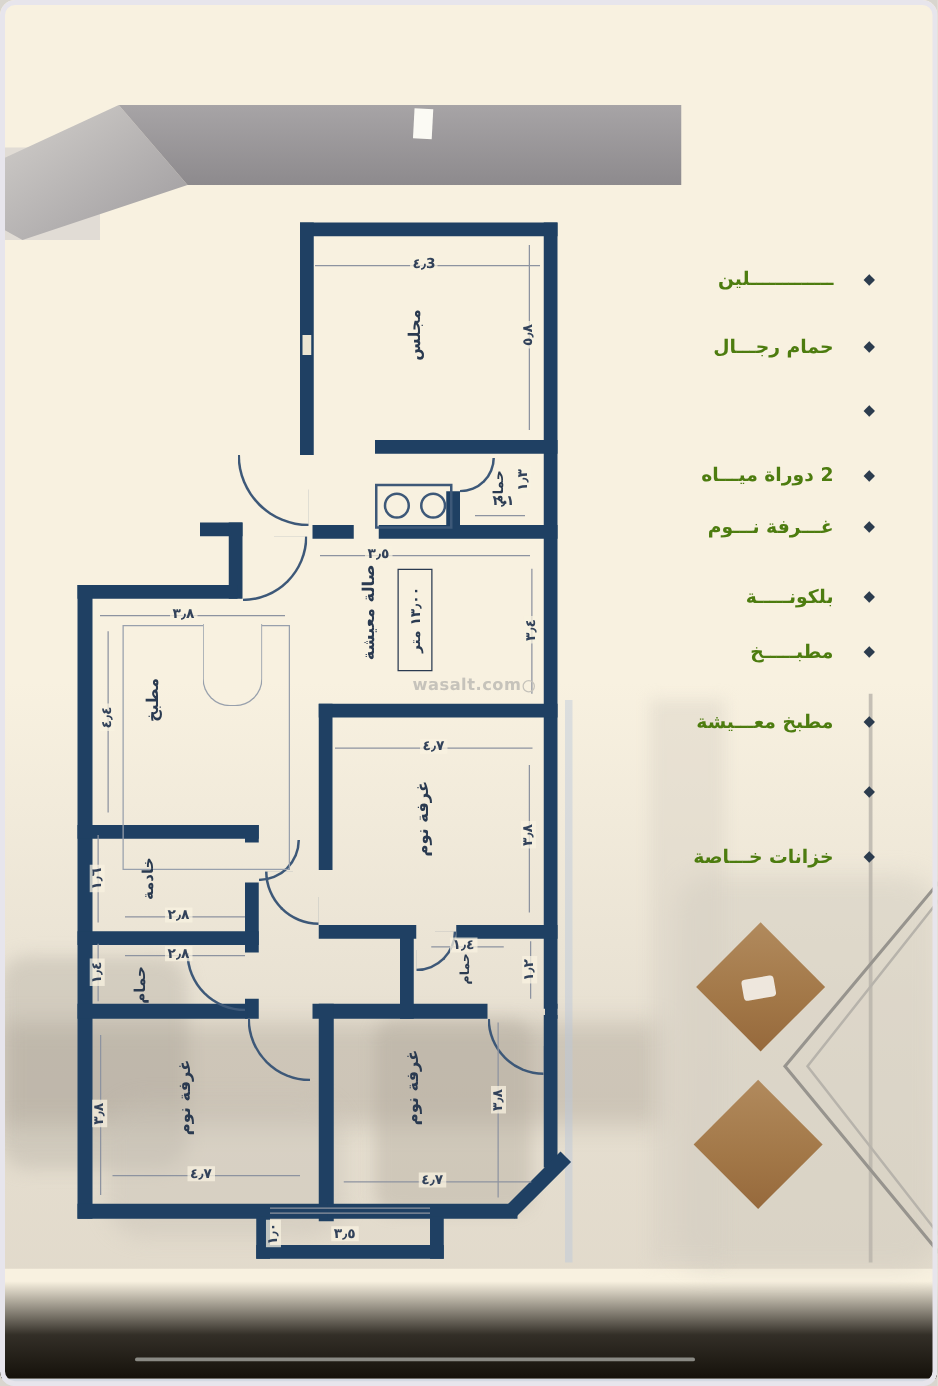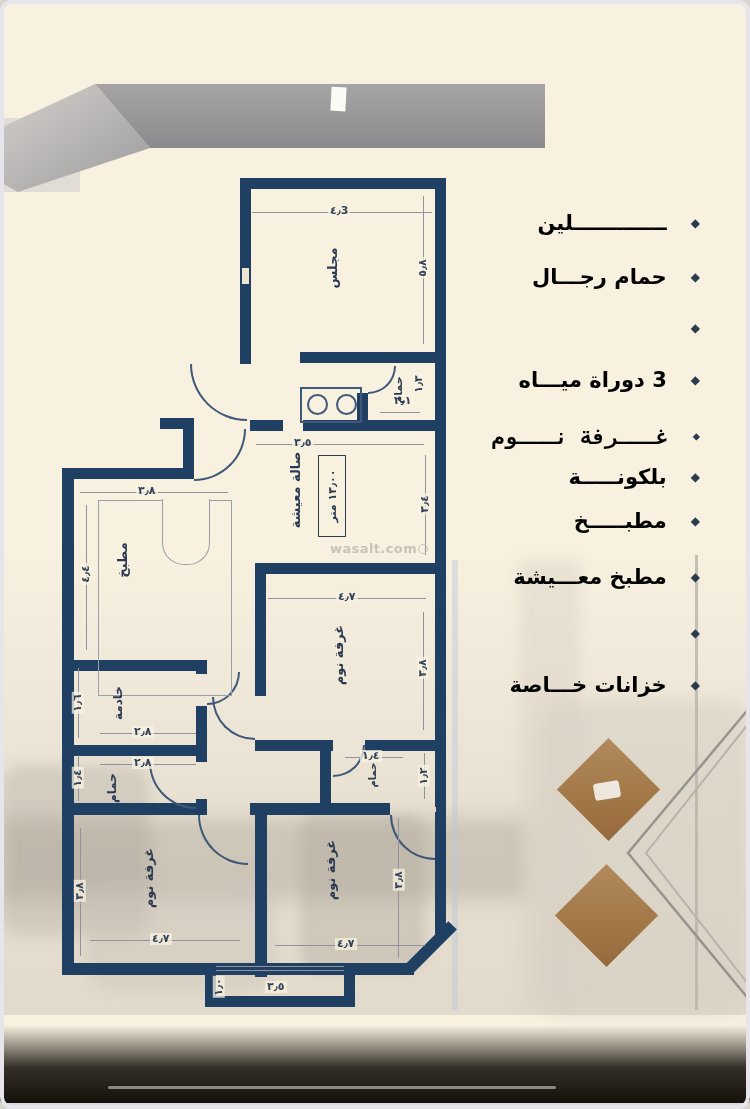--- a/index.html
+++ b/index.html
@@ -20,21 +20,21 @@
        background:rgba(248,241,224,.75);padding:0 2px;line-height:12px;}
   .vdim{transform:rotate(-90deg);transform-origin:center;}
   .vlabel{position:absolute;width:90px;height:20px;display:flex;align-items:center;justify-content:center;
           transform:rotate(-90deg);transform-origin:center;font-size:13px;font-weight:700;color:#2a3a50;
           white-space:nowrap;direction:rtl;}
   .areabox{position:absolute;border:1.5px solid #2a3a50;display:flex;align-items:center;justify-content:center;}
   .circle{position:absolute;border:2px solid #3d5878;border-radius:50%;box-sizing:border-box;}
   .thin{position:absolute;border:1.2px solid #98a0ac;box-sizing:border-box;}
   
   .feat{position:absolute;right:50px;height:30px;display:flex;align-items:center;justify-content:flex-end;gap:24px;}
-  .ftext{font-size:21px;font-weight:700;color:#000000;direction:rtl;unicode-bidi:plaintext;white-space:nowrap;}
+  .ftext{font-size:15px;font-weight:700;color:#4d7c0f;direction:rtl;unicode-bidi:plaintext;white-space:nowrap;}
   .fbullet{font-size:12px;color:#2c3c4e;line-height:12px;}
   
   .wash{position:absolute;pointer-events:none;}
   .watermark{position:absolute;display:flex;align-items:center;gap:1px;color:#c6c3bb;font-size:13px;
              letter-spacing:.4px;font-weight:700;}
   .pin{width:8px;height:8px;border:1.6px solid #c6c3bb;border-radius:50%;display:inline-block;}
   .diamond{position:absolute;width:73px;height:73px;transform:rotate(45deg);
            background:linear-gradient(135deg,#b18a5d 0%,#a27747 60%,#96693c 100%);}
   .frame{position:absolute;inset:0;border:4px solid #e7e5ec;border-radius:12px;pointer-events:none;z-index:40;}
 </style>
@@ -203,24 +203,24 @@
       <span class="fbullet">◆</span>
       </div>
     <div class="feat" style="top:262px;">
       <span class="ftext">حمام رجـــال</span>
       <span class="fbullet">◆</span>
       </div>
     <div class="feat" style="top:313px;">
       <span class="fbullet">◆</span>
       </div>
     <div class="feat" style="top:365px;">
-      <span class="ftext">3 دوراة ميـــاه</span>
-      <span class="fbullet">◆</span>
-      </div>
-    <div class="feat" style="top:422px;font-family:Liberation Mono, monospace;">
+      <span class="ftext">2 دوراة ميـــاه</span>
+      <span class="fbullet">◆</span>
+      </div>
+    <div class="feat" style="top:406px;">
       <span class="ftext">غـــرفة نـــوم</span>
       <span class="fbullet">◆</span>
       </div>
     <div class="feat" style="top:462px;">
       <span class="ftext">بلكونـــــة</span>
       <span class="fbullet">◆</span>
       </div>
     <div class="feat" style="top:506px;">
       <span class="ftext">مطبـــــخ</span>
       <span class="fbullet">◆</span>

